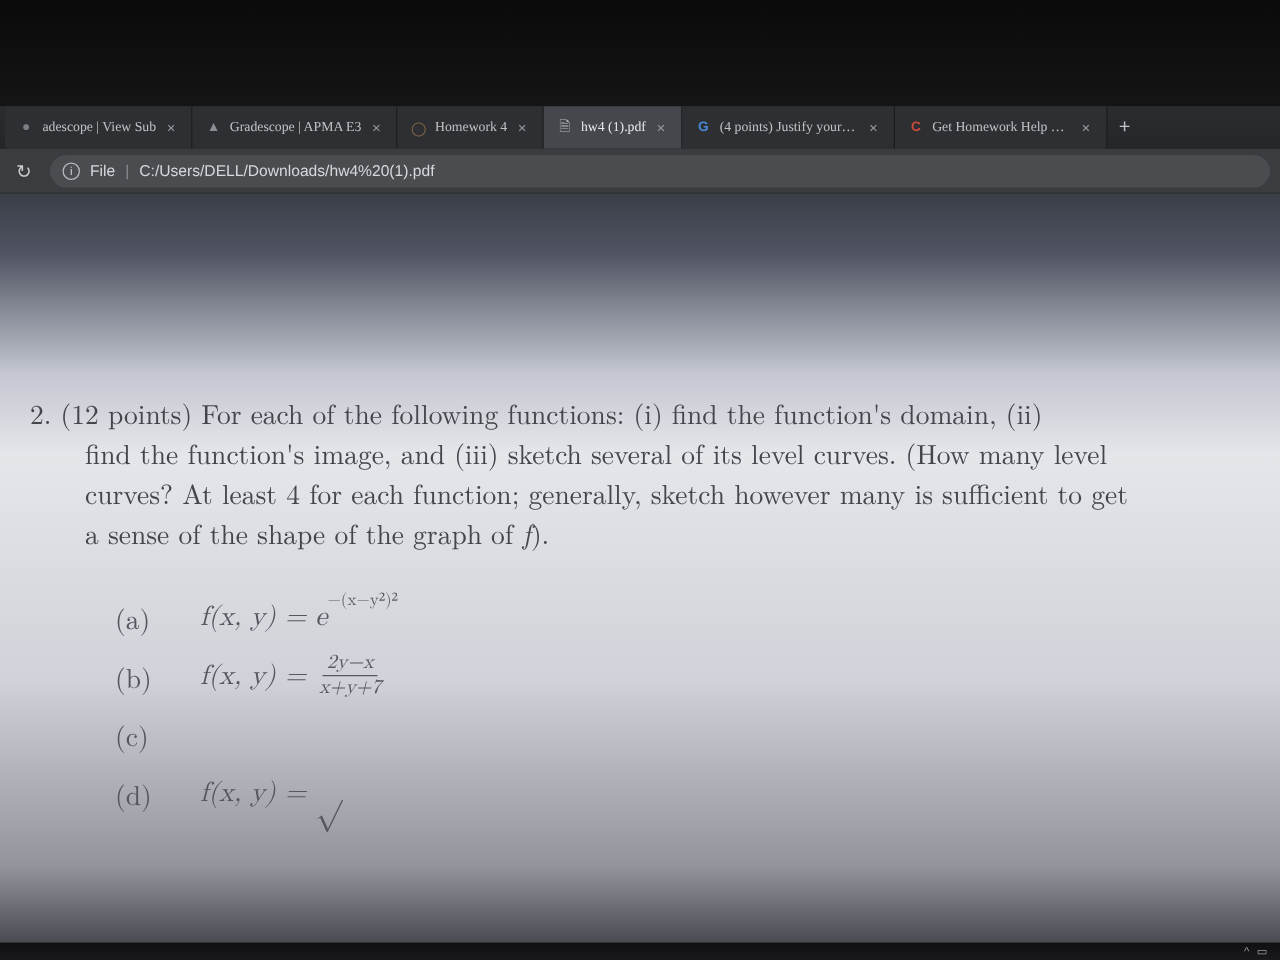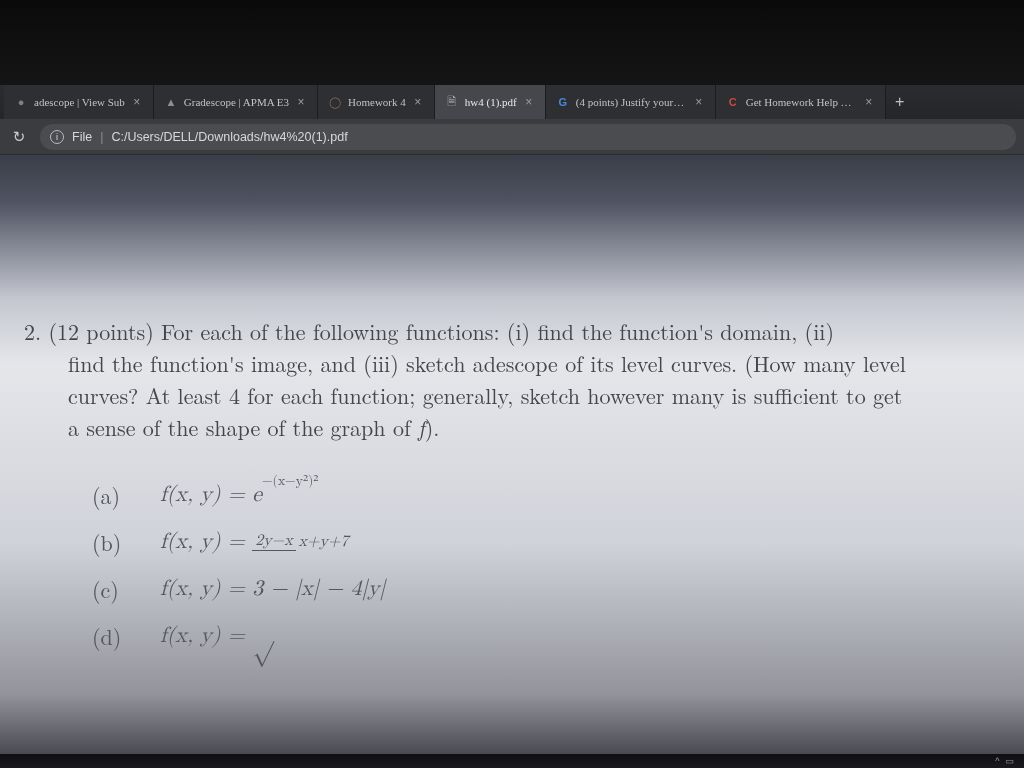--- a/index.html
+++ b/index.html
@@ -82,21 +82,21 @@
   .problem .pts { }
   .problem .hang { padding-left:44px; text-indent:-44px; }
   .problem p.cont { padding-left:44px; }
   .italic { font-style: italic; }
 
   .parts { margin-top:28px; padding-left:68px; font-size:22px; line-height:2.15; color:#55575e; }
   .parts .row { display:flex; align-items:flex-start; gap:10px; }
   .parts .lab { min-width:34px; }
   .math { font-family: "Latin Modern Math","Cambria Math","STIX Two Math", Georgia, serif; font-style: italic; margin-left: 24px; }
   .math .up { font-style: normal; }
-  .frac { display:inline-flex; flex-direction:row; align-items:center; vertical-align:middle; font-size:16px; line-height:1.05; position:relative; top:-2px;}
+  .frac { display:inline-flex; flex-direction:column; align-items:center; vertical-align:middle; font-size:16px; line-height:1.05; position:relative; top:-2px;}
   .frac .n { border-bottom:1px solid #55575e; padding:0 3px 1px; }
   .frac .d { padding:1px 3px 0; }
   sup { font-size:0.62em; position:relative; top:-0.55em; }
   .sqrt { display:inline-flex; align-items:flex-start; }
   .sqrt .rad { font-size:26px; line-height:0.9; font-style:normal; }
   .sqrt .body { border-top:1.5px solid #55575e; padding:0 4px 0 2px; }
 
   .taskbar {
     height:14px;
     background: linear-gradient(#0f0f12,#1a1a1e);
@@ -160,21 +160,21 @@
 </div>
 
 <div class="viewport">
   <div class="page">
     <div class="problem">
       <p class="hang">
         <span class="num">2.</span>
         <span class="pts">(12 points)</span>
         <span>For each of the following functions:  (i) find the function's domain, (ii)</span>
       </p>
-      <p class="cont">find the function's image, and (iii) sketch adescope of its level curves.  (How many level</p>
+      <p class="cont">find the function's image, and (iii) sketch several of its level curves.  (How many level</p>
       <p class="cont">curves?  At least 4 for each function; generally, sketch however many is sufficient to get</p>
       <p class="cont">
         <span>a sense of the shape of the graph of </span><span class="italic">f</span><span>).</span>
       </p>
     </div>
 
     <div class="parts">
       <div class="row">
         <span class="lab">(a)</span>
         <span class="math">
@@ -185,21 +185,20 @@
         <span class="lab">(b)</span>
         <span class="math">
           <span>f(x, y) = </span><span class="frac">
               <span class="n">2y−x</span>
               <span class="d">x+y+7</span>
             </span>
         </span>
       </div>
       <div class="row">
         <span class="lab">(c)</span>
-        <span class="math">f(x, y) = 3 − |x| − 4|y|</span>
       </div>
       <div class="row">
         <span class="lab">(d)</span>
         <span class="math">
           <span>f(x, y) = </span><span class="sqrt">
               <span class="rad">√</span>
             </span>
         </span>
       </div>
     </div>

